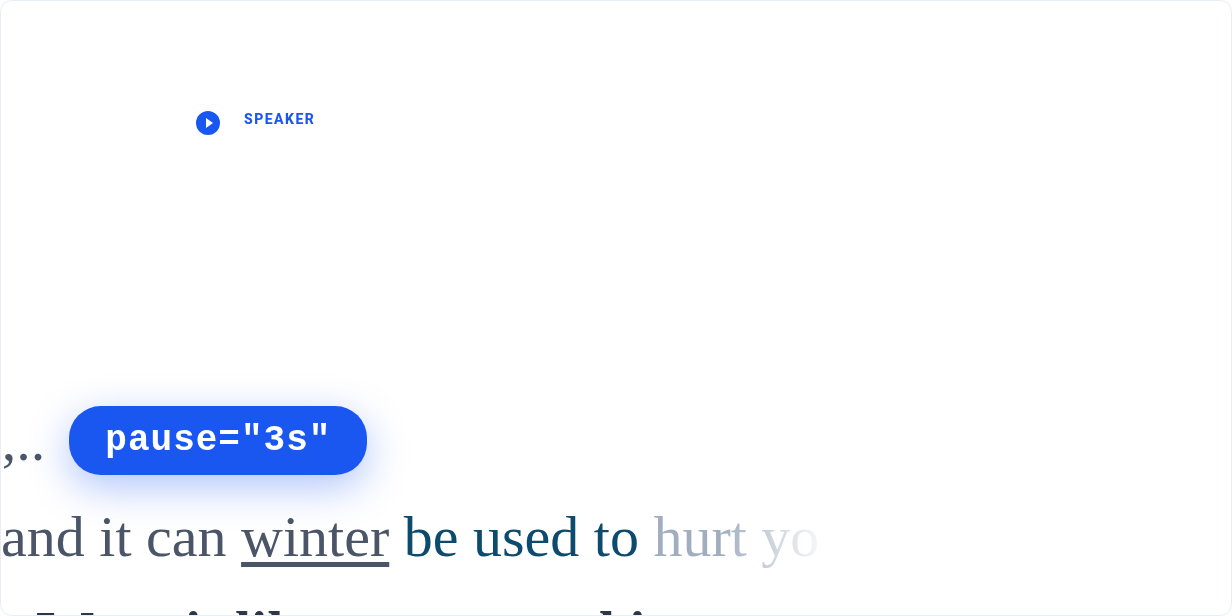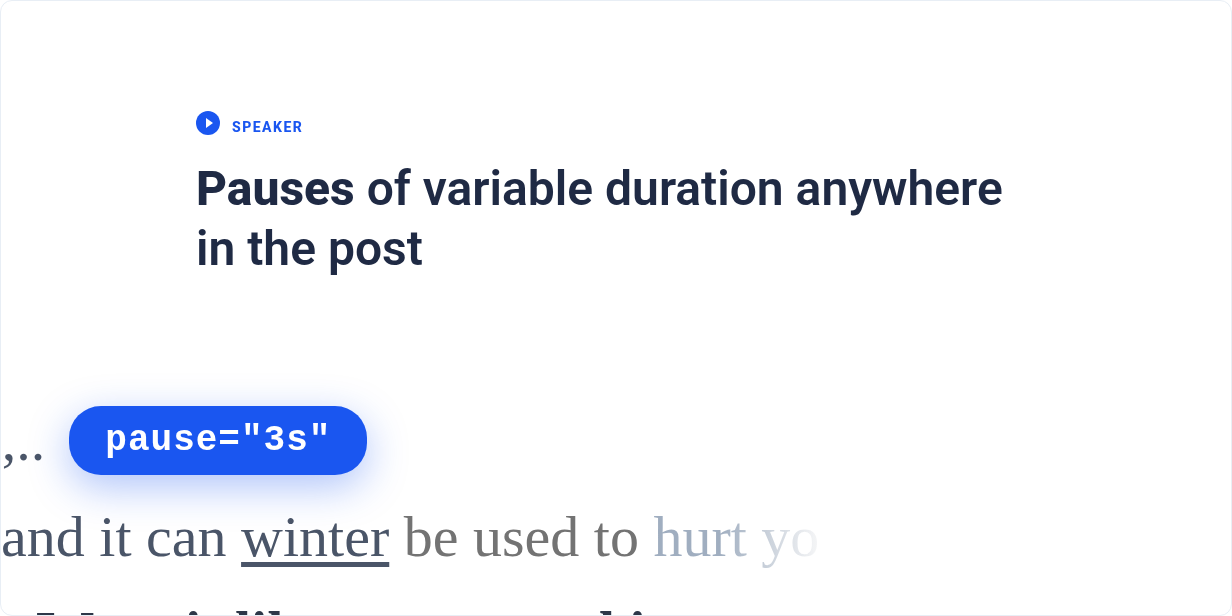--- a/index.html
+++ b/index.html
@@ -18,22 +18,22 @@
       overflow: hidden;
       position: relative;
     }
     
     .header-section {
       padding: 110px 0 0 195px;
     }
     
     .brand-row {
       display: flex;
-      align-items: flex-end;
-      gap: 12px;
+      align-items: flex-start;
+      gap: 24px;
       margin-bottom: 24px;
     }
     
     .brand-icon {
       width: 24px;
       height: 24px;
       border-radius: 50%;
       background: #1a56f0;
       display: flex;
       align-items: center;
@@ -138,34 +138,31 @@
       box-shadow: 0 12px 40px rgba(26, 86, 240, 0.35);
       letter-spacing: 1px;
     }
     
     .underlined {
       text-decoration: underline;
       text-underline-offset: 6px;
     }
     
     .light-gray {
-      color: #737373;
+      color: #0c4a6e;
     }
   </style>
 </head>
 <body>
 
 <div class="header-section">
   <div class="brand-row">
     <div class="brand-icon"></div>
     <span class="brand-label">SPEAKER</span>
   </div>
-  <h1 class="heading">
-    <span class="heading-bold">Pauses</span><span> of variable duration anywhere in the post</span>
-  </h1>
 </div>
 
 <div class="content-area">
   <div class="text-line-1">
     <span class="fade-left">r you,..</span>
     <span class="pause-badge">pause="3s"</span>
   </div>
   <div class="text-line-2">
     <span class="fade-left">mor, </span><span>and it can </span><span class="underlined">winter</span><span class="light-gray"> be used to </span><span class="fade-right-light">hurt yo</span>
   </div>

